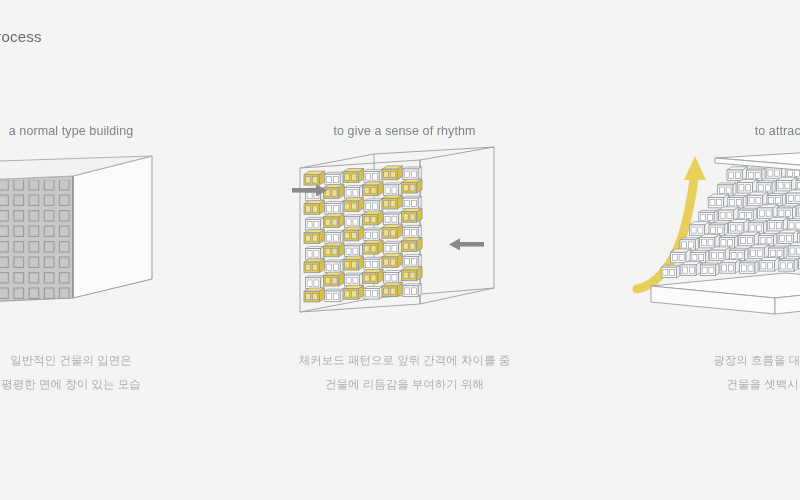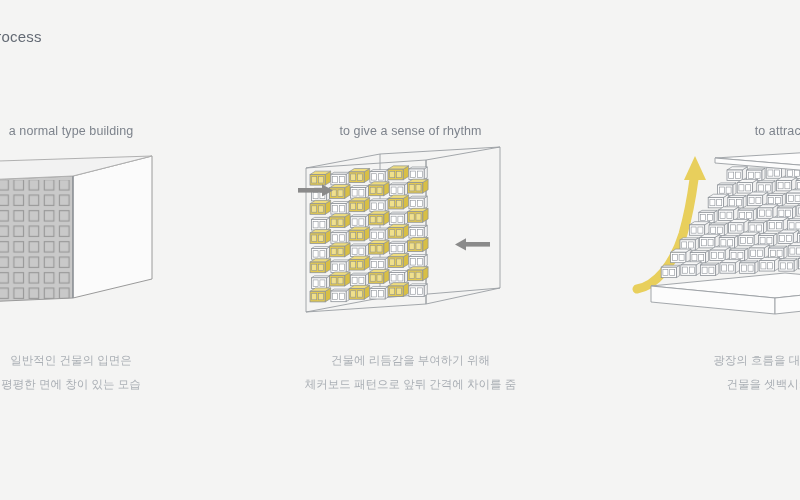--- a/index.html
+++ b/index.html
@@ -31,21 +31,21 @@
     white-space: nowrap;
   }
 
   
   .panel {
     position: absolute;
     top: 0;
     height: 500px;
   }
   .panel-1 { left: -110px;  width: 370px; }
-  .panel-2 { left: 288px;   width: 245px; }
+  .panel-2 { left: 282px;   width: 245px; }
   .panel-3 { left: 615px;   width: 370px; }
 
   .panel-caption {
     position: absolute;
     top: 124px;
     width: 100%;
     text-align: center;
     font-size: 12.5px;
     color: #7d838c;
     white-space: nowrap;
@@ -413,22 +413,22 @@
           <polygon points="34,38.2 34,50.6 45,44.4"></polygon>
         </g>
         <g fill="#8a8a8a">
           <rect x="176" y="96" width="26" height="4.6"></rect>
           <polygon points="178,92.2 178,104.6 167,98.4"></polygon>
         </g>
       </svg>
     </div>
 
     <div class="panel-desc">
+      <span class="line">체커보드 패턴으로 앞뒤 간격에 차이를 줌</span>
       <span class="line">건물에 리듬감을 부여하기 위해</span>
-      <span class="line">체커보드 패턴으로 앞뒤 간격에 차이를 줌</span>
     </div>
   </div>
 
   <div class="panel panel-3">
     <div class="panel-caption">to attract a square</div>
 
     <div class="panel-art">
       <svg viewBox="0 0 370 175" preserveAspectRatio="xMidYMid meet">
 
         <g>

